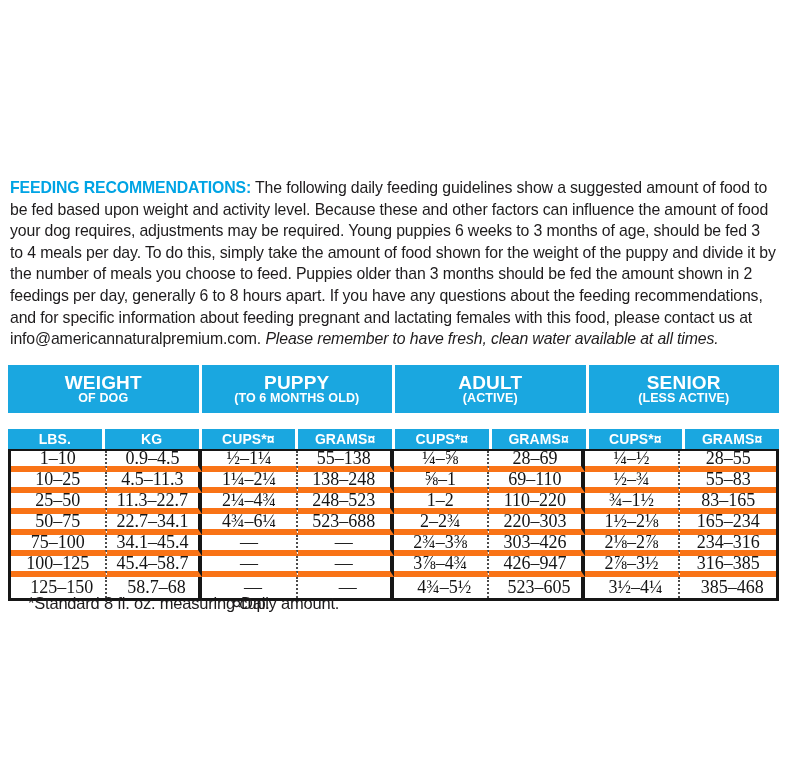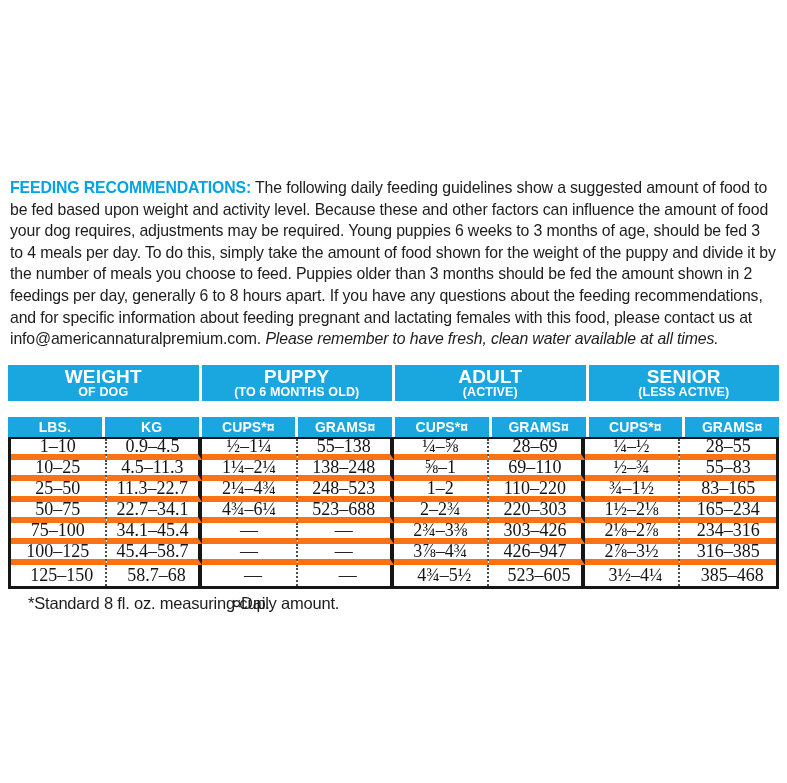--- a/index.html
+++ b/index.html
@@ -33,21 +33,21 @@
   
   .feed-table { position: absolute; left: 8px; top: 365px; width: 771px; }
 
   .hdr-groups {
     display: grid;
     grid-template-columns: repeat(4, 1fr);
     column-gap: 3px;
   }
   .group-cell {
     background: #1aa7e0;
-    height: 36px;
+    height: 48px;
     display: flex;
     flex-direction: column;
     align-items: center;
     justify-content: center;
     color: #ffffff;
     text-align: center;
   }
   .group-title { font-size: 19px; font-weight: bold; line-height: 18px; letter-spacing: 0.2px; }
   .group-subtitle { font-size: 12.5px; font-weight: bold; line-height: 13px; letter-spacing: 0.1px; }
 

